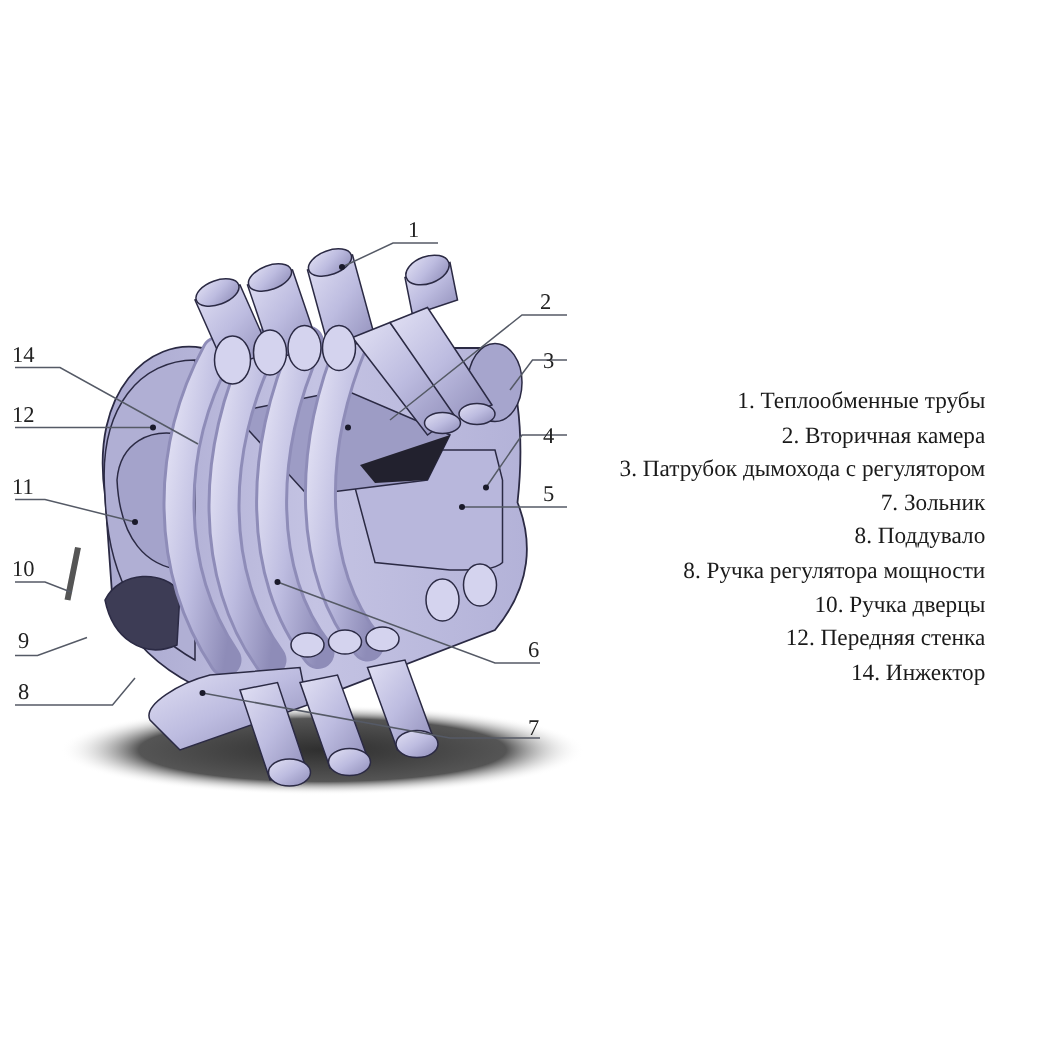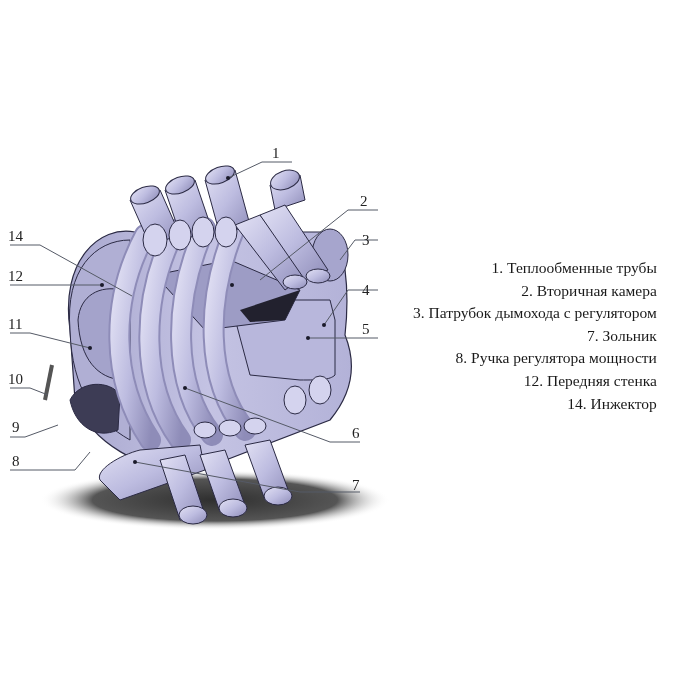--- a/index.html
+++ b/index.html
@@ -141,16 +141,18 @@
     <text class="callout-num" x="8" y="281">12</text>
     <text class="callout-num" x="8" y="241">14</text>
   </g>
 </svg>
 
 <ul class="legend">
   <li>1. Теплообменные трубы</li>
   <li>2. Вторичная камера</li>
   <li>3. Патрубок дымохода с регулятором</li>
   <li>7. Зольник</li>
+  <li>8. Поддувало</li>
   <li>8. Ручка регулятора мощности</li>
+  <li>10. Ручка дверцы</li>
   <li>12. Передняя стенка</li>
   <li>14. Инжектор</li>
 </ul>
 
 </body></html>

